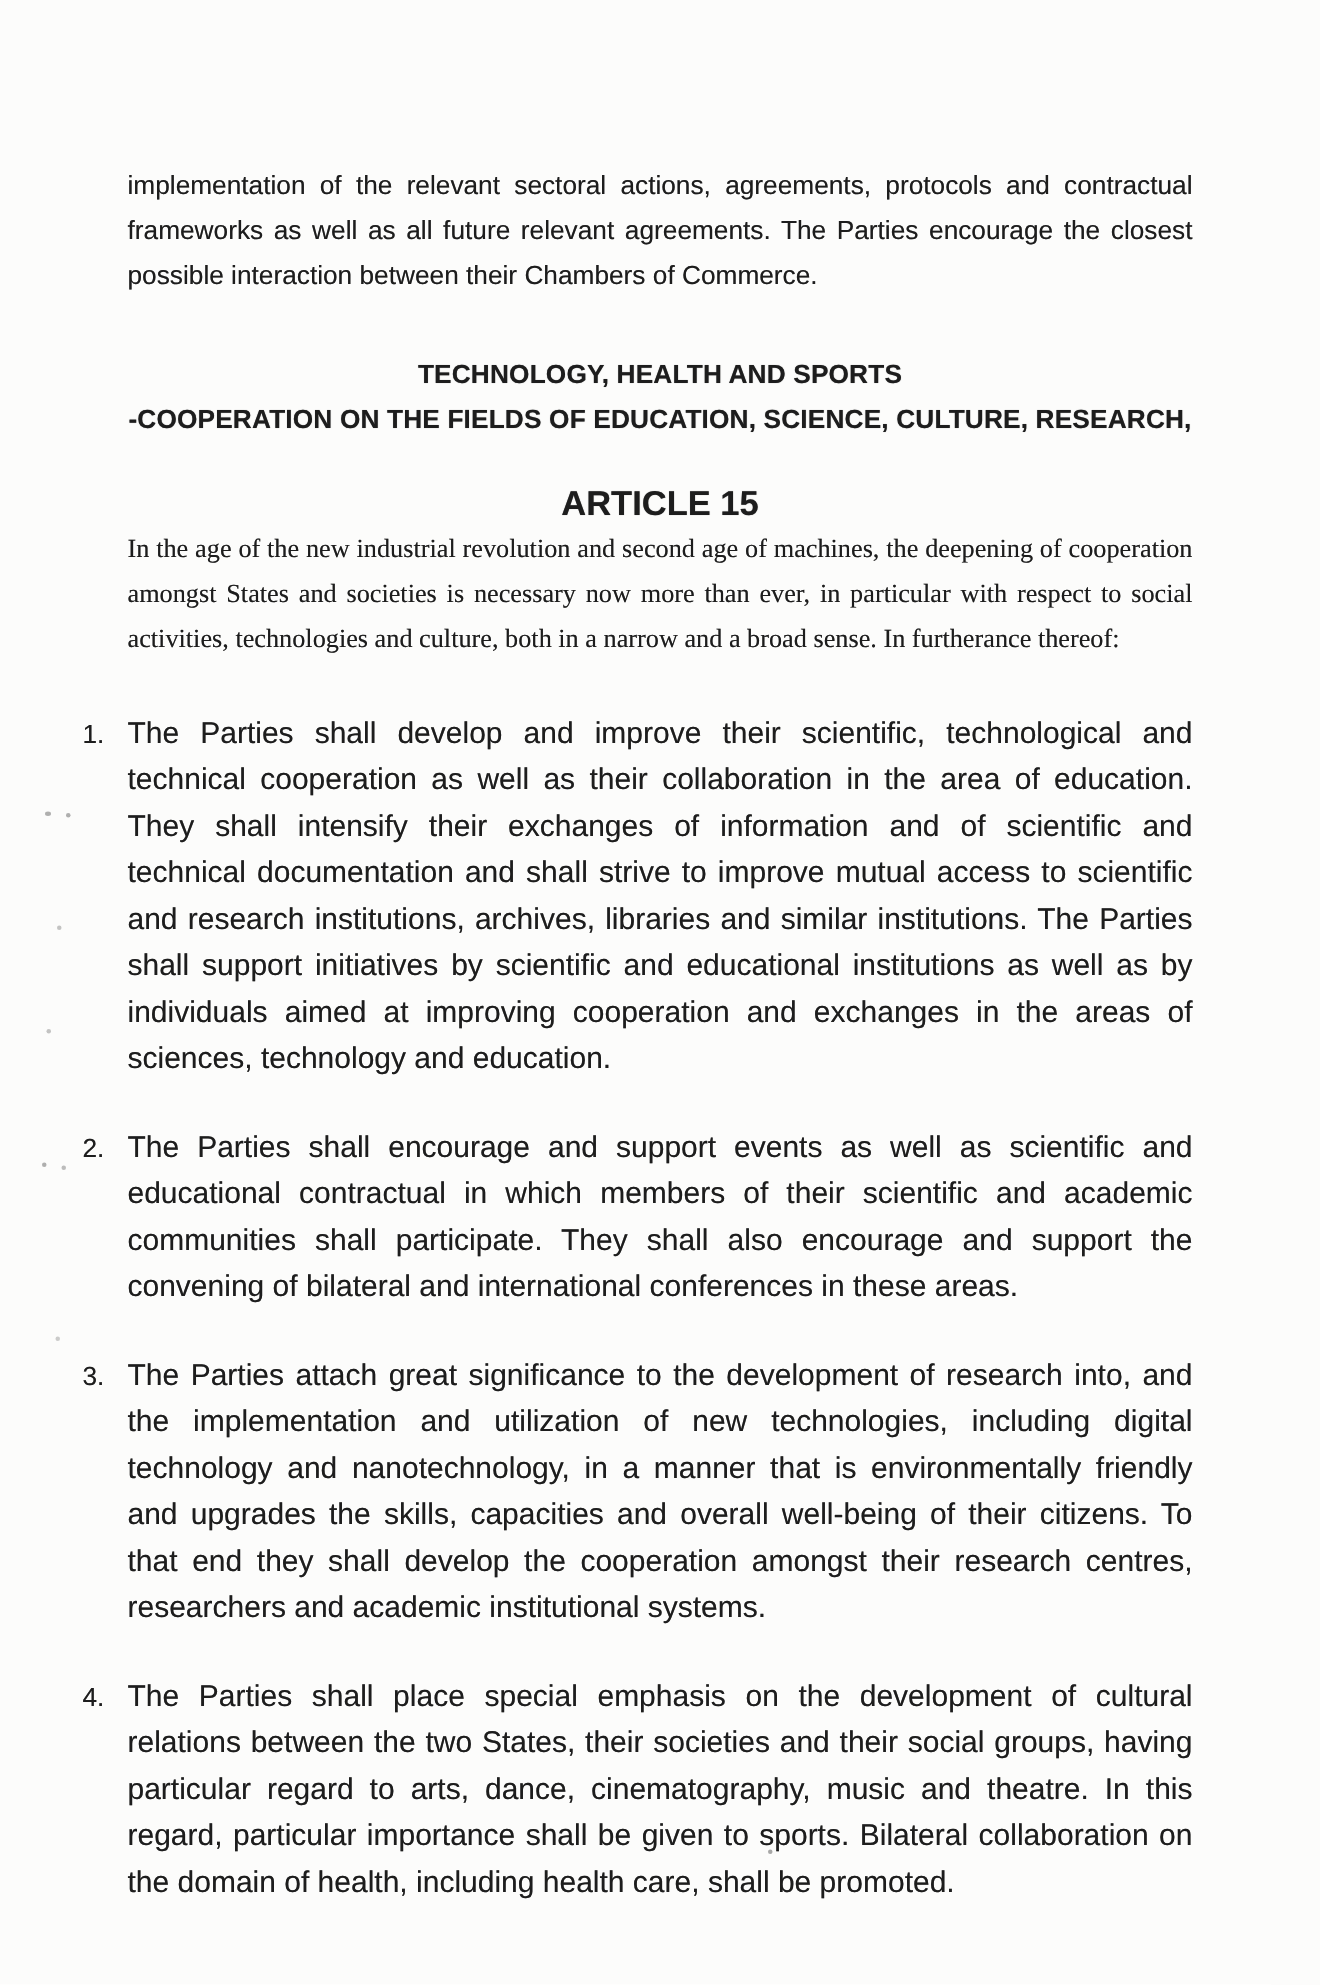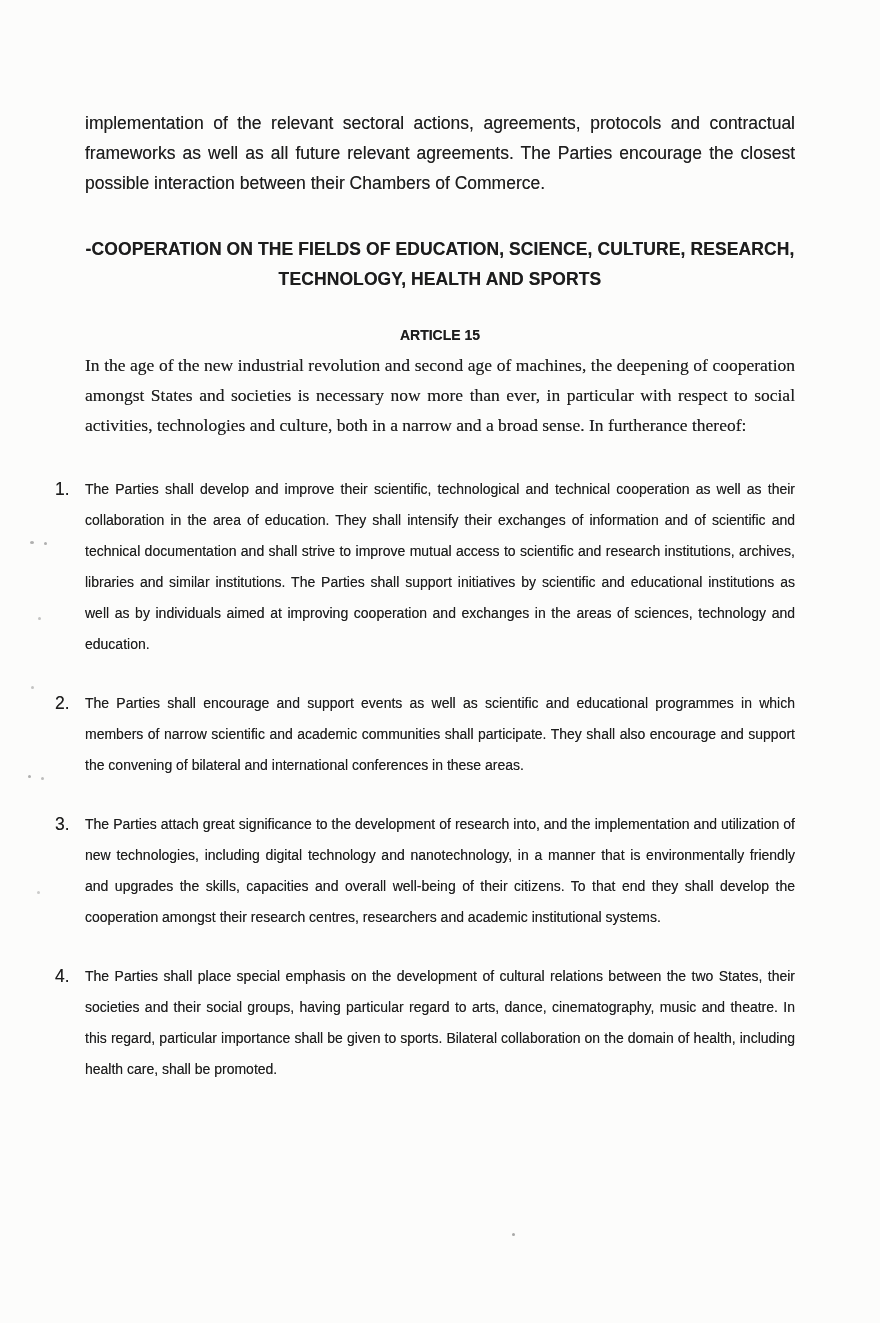--- a/index.html
+++ b/index.html
@@ -36,21 +36,21 @@
     font-weight: 700;
     font-size: 17.5px;
     line-height: 30px;
     letter-spacing: 0.1px;
     text-shadow: 0 0 0.5px rgba(10,10,10,0.6);
   }
   .article-heading {
     margin-top: 26px;
     text-align: center;
     font-weight: 700;
-    font-size: 14px;
+    font-size: 23px;
     line-height: 30px;
     text-shadow: 0 0 0.5px rgba(10,10,10,0.6);
   }
   .article-intro {
     margin-top: 0;
     font-family: Liberation Serif, serif;
   }
   .list {
     margin-top: 34px;
   }
@@ -60,21 +60,21 @@
     margin-bottom: 28px;
   }
   .item .num {
     flex: 0 0 30px;
     font-size: 17.5px;
     line-height: 31px;
     text-shadow: 0 0 0.4px rgba(20,20,20,0.55);
   }
   .item .txt {
     flex: 1 1 auto;
-    font-size: 14px;
+    font-size: 20px;
     line-height: 31px;
     text-align: justify;
     text-shadow: 0 0 0.4px rgba(20,20,20,0.55);
   }
   .footer {
     position: absolute;
     left: 112px;
     top: 1238px;
     width: 653px;
     border-top: 3px solid #262626;
@@ -104,38 +104,38 @@
 </head>
 <body>
 
 <div class="page">
 
   <div class="content">
 
     <p class="para">implementation of the relevant sectoral actions, agreements, protocols and contractual frameworks as well as all future relevant agreements. The Parties encourage the closest possible interaction between their Chambers of Commerce.</p>
 
     <div class="section-heading">
+      <div>TECHNOLOGY, HEALTH AND SPORTS</div>
       <div>-COOPERATION ON THE FIELDS OF EDUCATION, SCIENCE, CULTURE, RESEARCH,</div>
-      <div>TECHNOLOGY, HEALTH AND SPORTS</div>
     </div>
 
     <div class="article-heading">ARTICLE 15</div>
 
     <p class="para article-intro">In the age of the new industrial revolution and second age of machines, the deepening of cooperation amongst States and societies is necessary now more than ever, in particular with respect to social activities, technologies and culture, both in a narrow and a broad sense. In furtherance thereof:</p>
 
     <div class="list">
 
       <div class="item">
         <span class="num">1.</span>
         <div class="txt">The Parties shall develop and improve their scientific, technological and technical cooperation as well as their collaboration in the area of education. They shall intensify their exchanges of information and of scientific and technical documentation and shall strive to improve mutual access to scientific and research institutions, archives, libraries and similar institutions. The Parties shall support initiatives by scientific and educational institutions as well as by individuals aimed at improving cooperation and exchanges in the areas of sciences, technology and education.</div>
       </div>
 
       <div class="item">
         <span class="num">2.</span>
-        <div class="txt">The Parties shall encourage and support events as well as scientific and educational programmes in which members of narrow scientific and academic communities shall participate. They shall also encourage and support the convening of bilateral and international conferences in these areas.</div>
+        <div class="txt">The Parties shall encourage and support events as well as scientific and educational contractual in which members of their scientific and academic communities shall participate. They shall also encourage and support the convening of bilateral and international conferences in these areas.</div>
       </div>
 
       <div class="item">
         <span class="num">3.</span>
         <div class="txt">The Parties attach great significance to the development of research into, and the implementation and utilization of new technologies, including digital technology and nanotechnology, in a manner that is environmentally friendly and upgrades the skills, capacities and overall well-being of their citizens. To that end they shall develop the cooperation amongst their research centres, researchers and academic institutional systems.</div>
       </div>
 
       <div class="item">
         <span class="num">4.</span>
         <div class="txt">The Parties shall place special emphasis on the development of cultural relations between the two States, their societies and their social groups, having particular regard to arts, dance, cinematography, music and theatre. In this regard, particular importance shall be given to sports. Bilateral collaboration on the domain of health, including health care, shall be promoted.</div>

